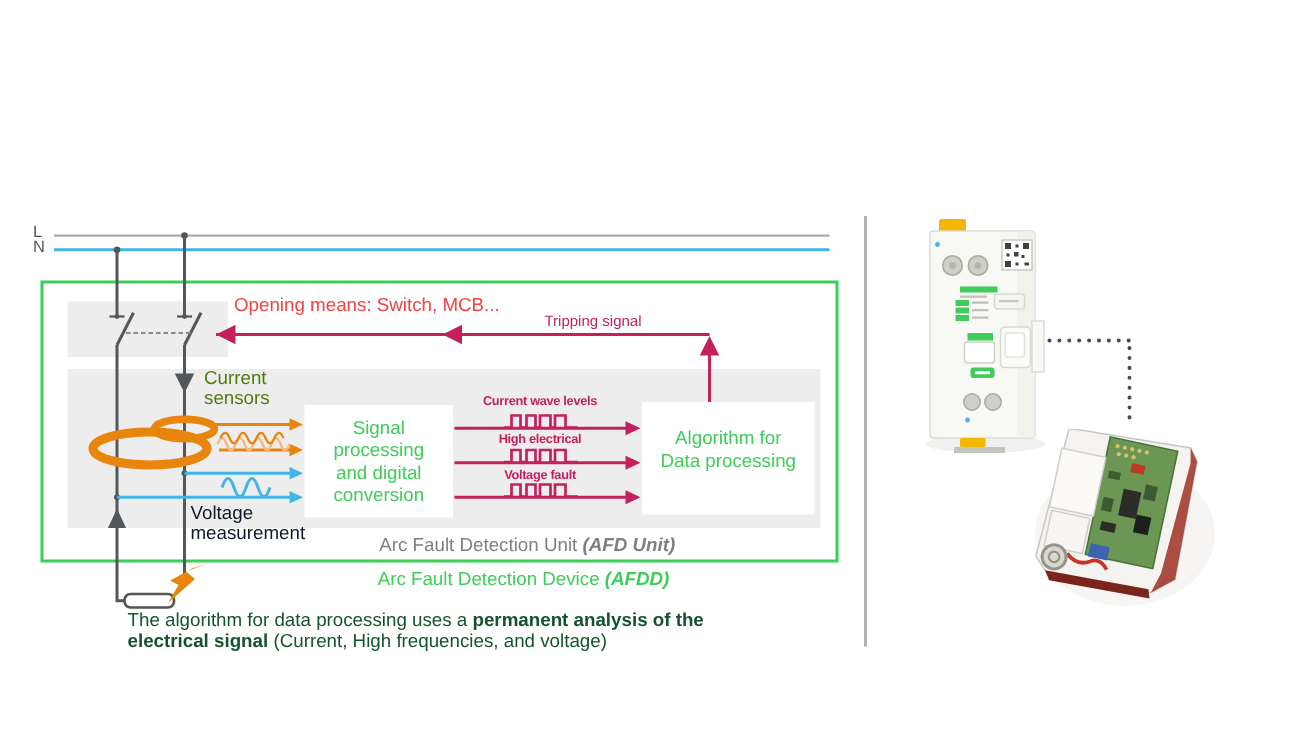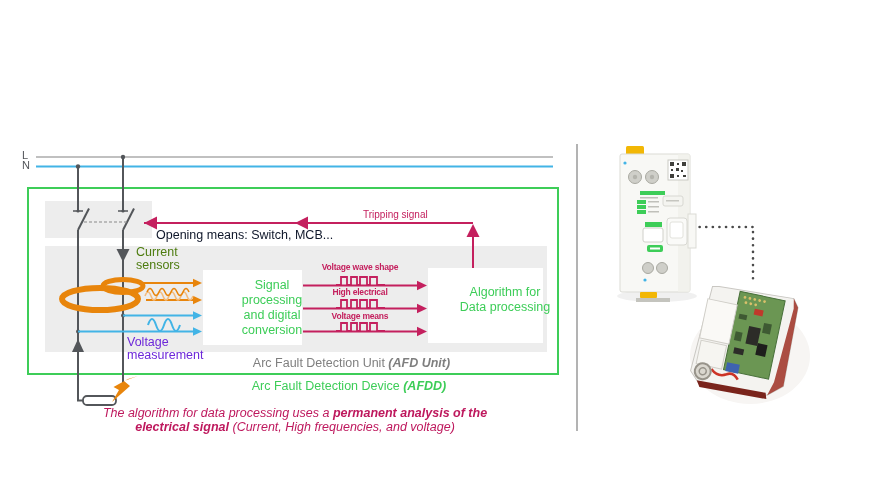--- a/index.html
+++ b/index.html
@@ -1,30 +1,30 @@
 <!DOCTYPE html>
 <html><head>
 <meta charset="utf-8">
 <style>
   html,body{margin:0;padding:0;background:#fff;}
   .slide{position:relative;width:875px;height:492px;background:#ffffff;overflow:hidden;
          font-family:"Liberation Sans",sans-serif;}
   .abs{position:absolute;}
   .title{left:25px;top:40px;width:810px;font-size:22px;line-height:29px;color:#3DCD58;font-weight:400;}
   .lnlabel{font-size:11px;color:#53565A;line-height:11px;}
-  .glabel{font-size:12.5px;color:#0f172a;margin-top:32px;}
+  .glabel{font-size:12.5px;color:#ef4444;}
   .crimson{color:#C4205E;}
   .orange{color:#4d7c0f;}
-  .blue{color:#6d28d9;}
+  .blue{color:#0f172a;}
   .green{color:#3DCD58;}
   .small-sig{font-size:8.5px;font-weight:700;letter-spacing:-0.2px;color:#C4205E;text-align:center;width:130px;}
-  .boxtext{display:flex;align-items:center;justify-content:flex-end;text-align:center;
-           font-size:12.5px;line-height:15px;color:#3DCD58;margin-left:12px;}
+  .boxtext{display:flex;align-items:center;justify-content:center;text-align:center;
+           font-size:12.5px;line-height:15px;color:#3DCD58;}
   .ital{font-style:italic;font-weight:700;}
-  .caption{font-size:12.5px;line-height:13.5px;color:#be185d;text-align:center;font-style:italic;}
+  .caption{font-size:12.5px;line-height:13.5px;color:#14532d;}
   .caption b{font-weight:700;}
   .right-align{text-align:center;font-size:12.5px;}
   .divider{width:2px;background:#B3B3B3;}
   svg{display:block;}
 </style>
 </head>
 <body>
 
 <div class="slide">
 
@@ -125,23 +125,23 @@
 
   <div class="abs orange" style="left:136px;top:246px;width:50px;font-size:12.5px;line-height:13px">Current sensors</div>
 
   <div class="abs boxtext" style="left:203px;top:270px;width:99px;height:75px">
     <span style="width:84px">Signal processing and digital conversion</span>
   </div>
   <div class="abs boxtext" style="left:428px;top:268px;width:115px;height:63px">
     <span style="width:100px">Algorithm for Data processing</span>
   </div>
 
-  <div class="abs small-sig" style="left:295px;top:262px">Voltage wave shape</div>
+  <div class="abs small-sig" style="left:295px;top:262px">Current wave levels</div>
   <div class="abs small-sig" style="left:295px;top:287px">High electrical</div>
-  <div class="abs small-sig" style="left:295px;top:310.5px">Voltage means</div>
+  <div class="abs small-sig" style="left:295px;top:310.5px">Voltage fault</div>
 
   <div class="abs blue" style="left:127px;top:336px;width:92px;font-size:12.5px;line-height:13px">Voltage measurement</div>
 
   <div class="abs right-align" style="left:200px;top:356px;width:303px;color:#7F7F7F">
     <span>Arc Fault Detection Unit </span><span class="ital">(AFD Unit)</span>
   </div>
   <div class="abs right-align green" style="left:200px;top:379px;width:298px">
     <span>Arc Fault Detection Device </span><span class="ital">(AFDD)</span>
   </div>
 

